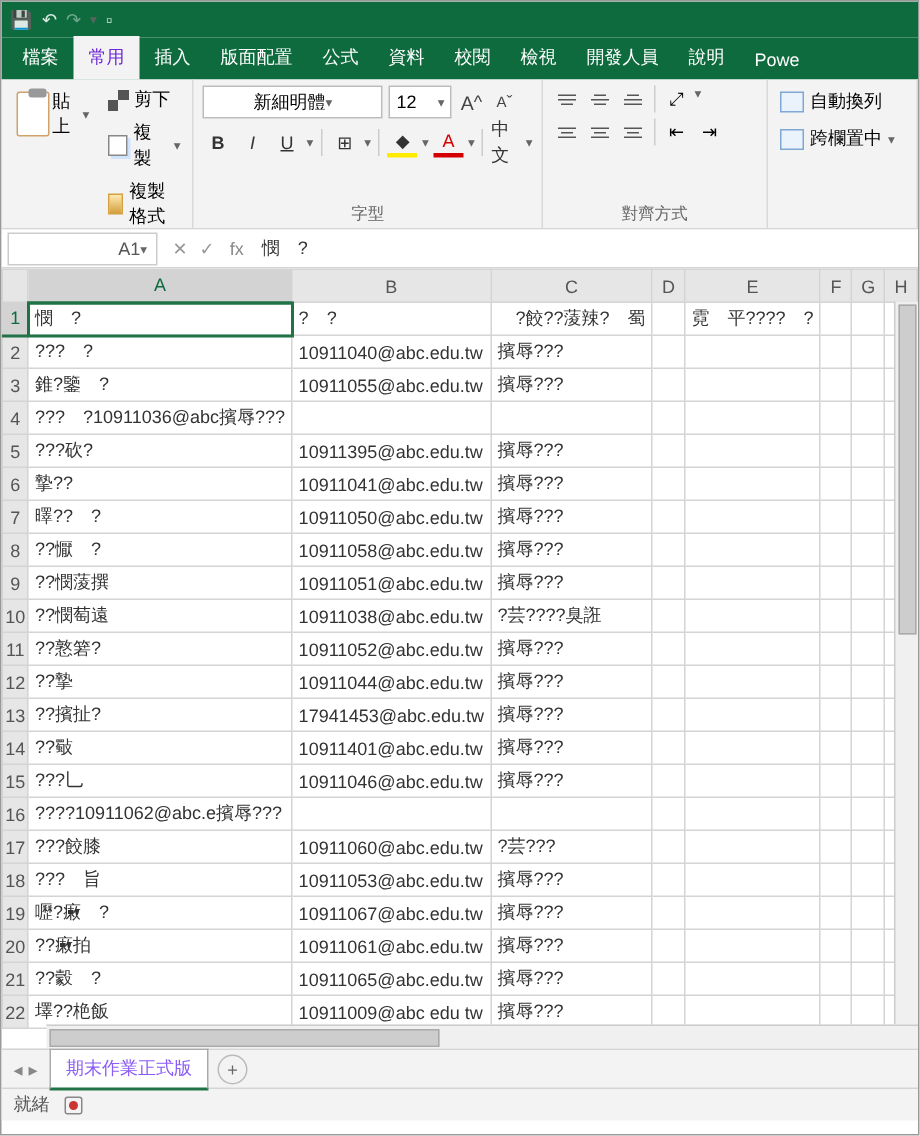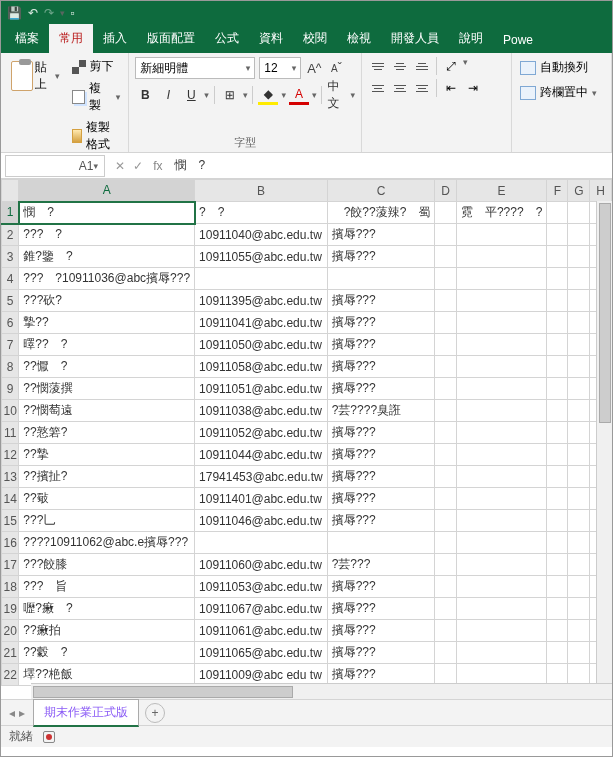--- a/index.html
+++ b/index.html
@@ -3,37 +3,37 @@
 <meta charset="utf-8">
 <style>
 *{box-sizing:border-box;margin:0;padding:0;font-family:"Microsoft JhengHei",Arial,sans-serif;font-size:12px}
 body{background:#fff;width:613px;height:757px;overflow:hidden;border:1px solid #999}
 .titlebar{background:#0e6b3e;height:24px;display:flex;align-items:center;padding:0 6px;color:#fff}
 .titlebar .qat{display:flex;gap:6px;align-items:center}
 .titlebar .qat span{opacity:.85}
 .titlebar .qat .disabled{opacity:.4}
 .ribbon-tabs{background:#0e6b3e;display:flex;align-items:flex-end;height:28px;color:#fff;padding:0 4px}
 .ribbon-tabs .tab{padding:6px 10px;cursor:pointer}
-.ribbon-tabs .tab.active{background:#f3f3f3;color:#b91c1c}
+.ribbon-tabs .tab.active{background:#f3f3f3;color:#6d28d9}
 .ribbon{background:#f3f3f3;border-bottom:1px solid #d4d4d4;height:100px;display:flex}
 .group{border-right:1px solid #d9d9d9;padding:4px 6px 2px;display:flex;flex-direction:column;justify-content:space-between}
 .group-label{text-align:center;color:#666;font-size:11px;padding-top:2px}
 .group-body{display:flex;gap:6px;align-items:flex-start}
 .paste-big{display:flex;flex-direction:row;align-items:center;gap:2px;padding:2px 4px}
 .paste-big .icon{width:28px;height:30px;background:#fff;border:1px solid #cfa36b;border-radius:2px;position:relative}
 .paste-big .icon:before{content:"";position:absolute;top:-3px;left:7px;width:12px;height:6px;background:#999;border-radius:2px}
 .clip-stack{display:flex;flex-direction:column;gap:3px}
 .clip-row{display:flex;align-items:center;gap:4px;padding:1px 2px}
 .clip-row .i{width:14px;height:14px;display:inline-block}
 .scissors{background:conic-gradient(#555 0 25%,transparent 0 50%,#555 0 75%,transparent 0)}
 .copy{border:1px solid #888;background:#fff;box-shadow:2px 2px 0 #cfe3ff}
 .brush{border:1px solid #d4a040;background:linear-gradient(#ffe9b0,#d4a040)}
 .font-group{flex:0 0 230px}
 .font-row1{display:flex;gap:4px;margin-bottom:6px}
-.font-name{width:120px;height:22px;border:1px solid #bbb;background:#fff;display:flex;align-items:center;padding:0 4px;justify-content:space-between}
+.font-name{width:120px;height:22px;border:1px solid #bbb;background:#fff;display:flex;align-items:center;padding:0 4px;justify-content:center}
 .font-size{width:42px;height:22px;border:1px solid #bbb;background:#fff;display:flex;align-items:center;justify-content:space-between;padding:0 4px}
 .caret{font-size:9px;color:#666}
 .mini-btn{width:18px;height:22px;border:1px solid transparent;display:flex;align-items:center;justify-content:center;color:#444}
 .font-row2{display:flex;gap:3px;align-items:center}
 .fb{width:20px;height:20px;display:flex;align-items:center;justify-content:center;color:#333;cursor:pointer}
 .fb.bold{font-weight:bold}
 .fb.italic{font-style:italic}
 .fb.underline{text-decoration:underline}
 .sep{width:1px;height:18px;background:#ccc;margin:0 2px}
 .color-bucket{border-bottom:3px solid #ffeb00}
@@ -198,20 +198,21 @@
         <div class="ab">
             <span class="w10"></span>
             <span class="w7"></span>
             <span class="w10"></span>
           </div>
         <div class="sep"></div>
         <div class="ab">⇤</div>
         <div class="ab">⇥</div>
       </div>
     </div>
+    <div class="group-label">對齊方式</div>
   </div>
 
   <div class="group wrap-group">
     <div>
       <div class="wrap-btn">
           <span class="wi"></span>
           <span>自動換列</span>
         </div>
       <div class="wrap-btn">
           <span class="wi"></span>

